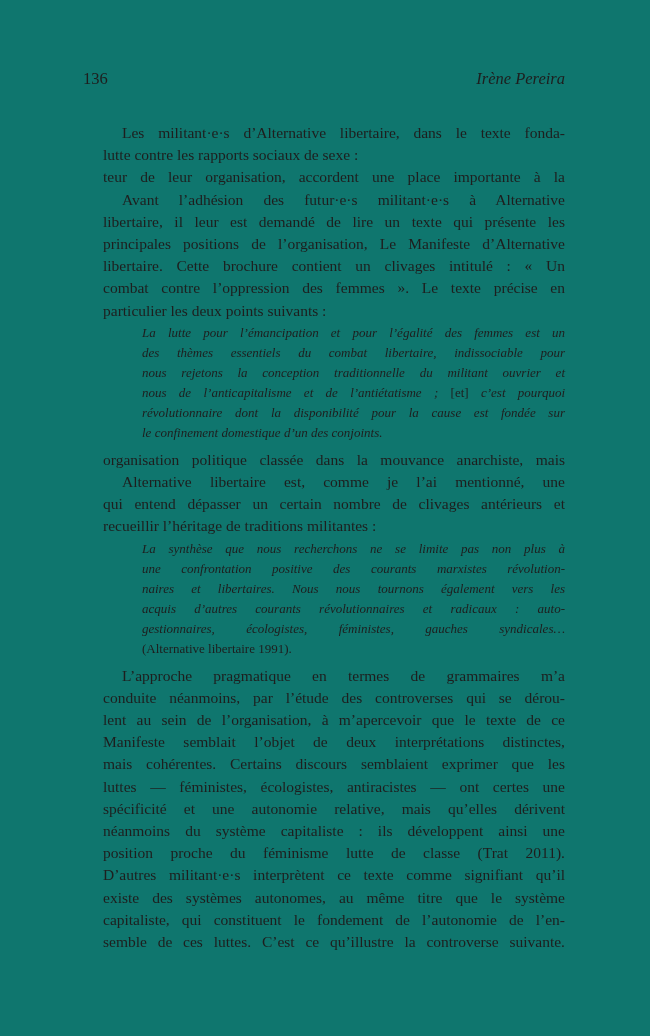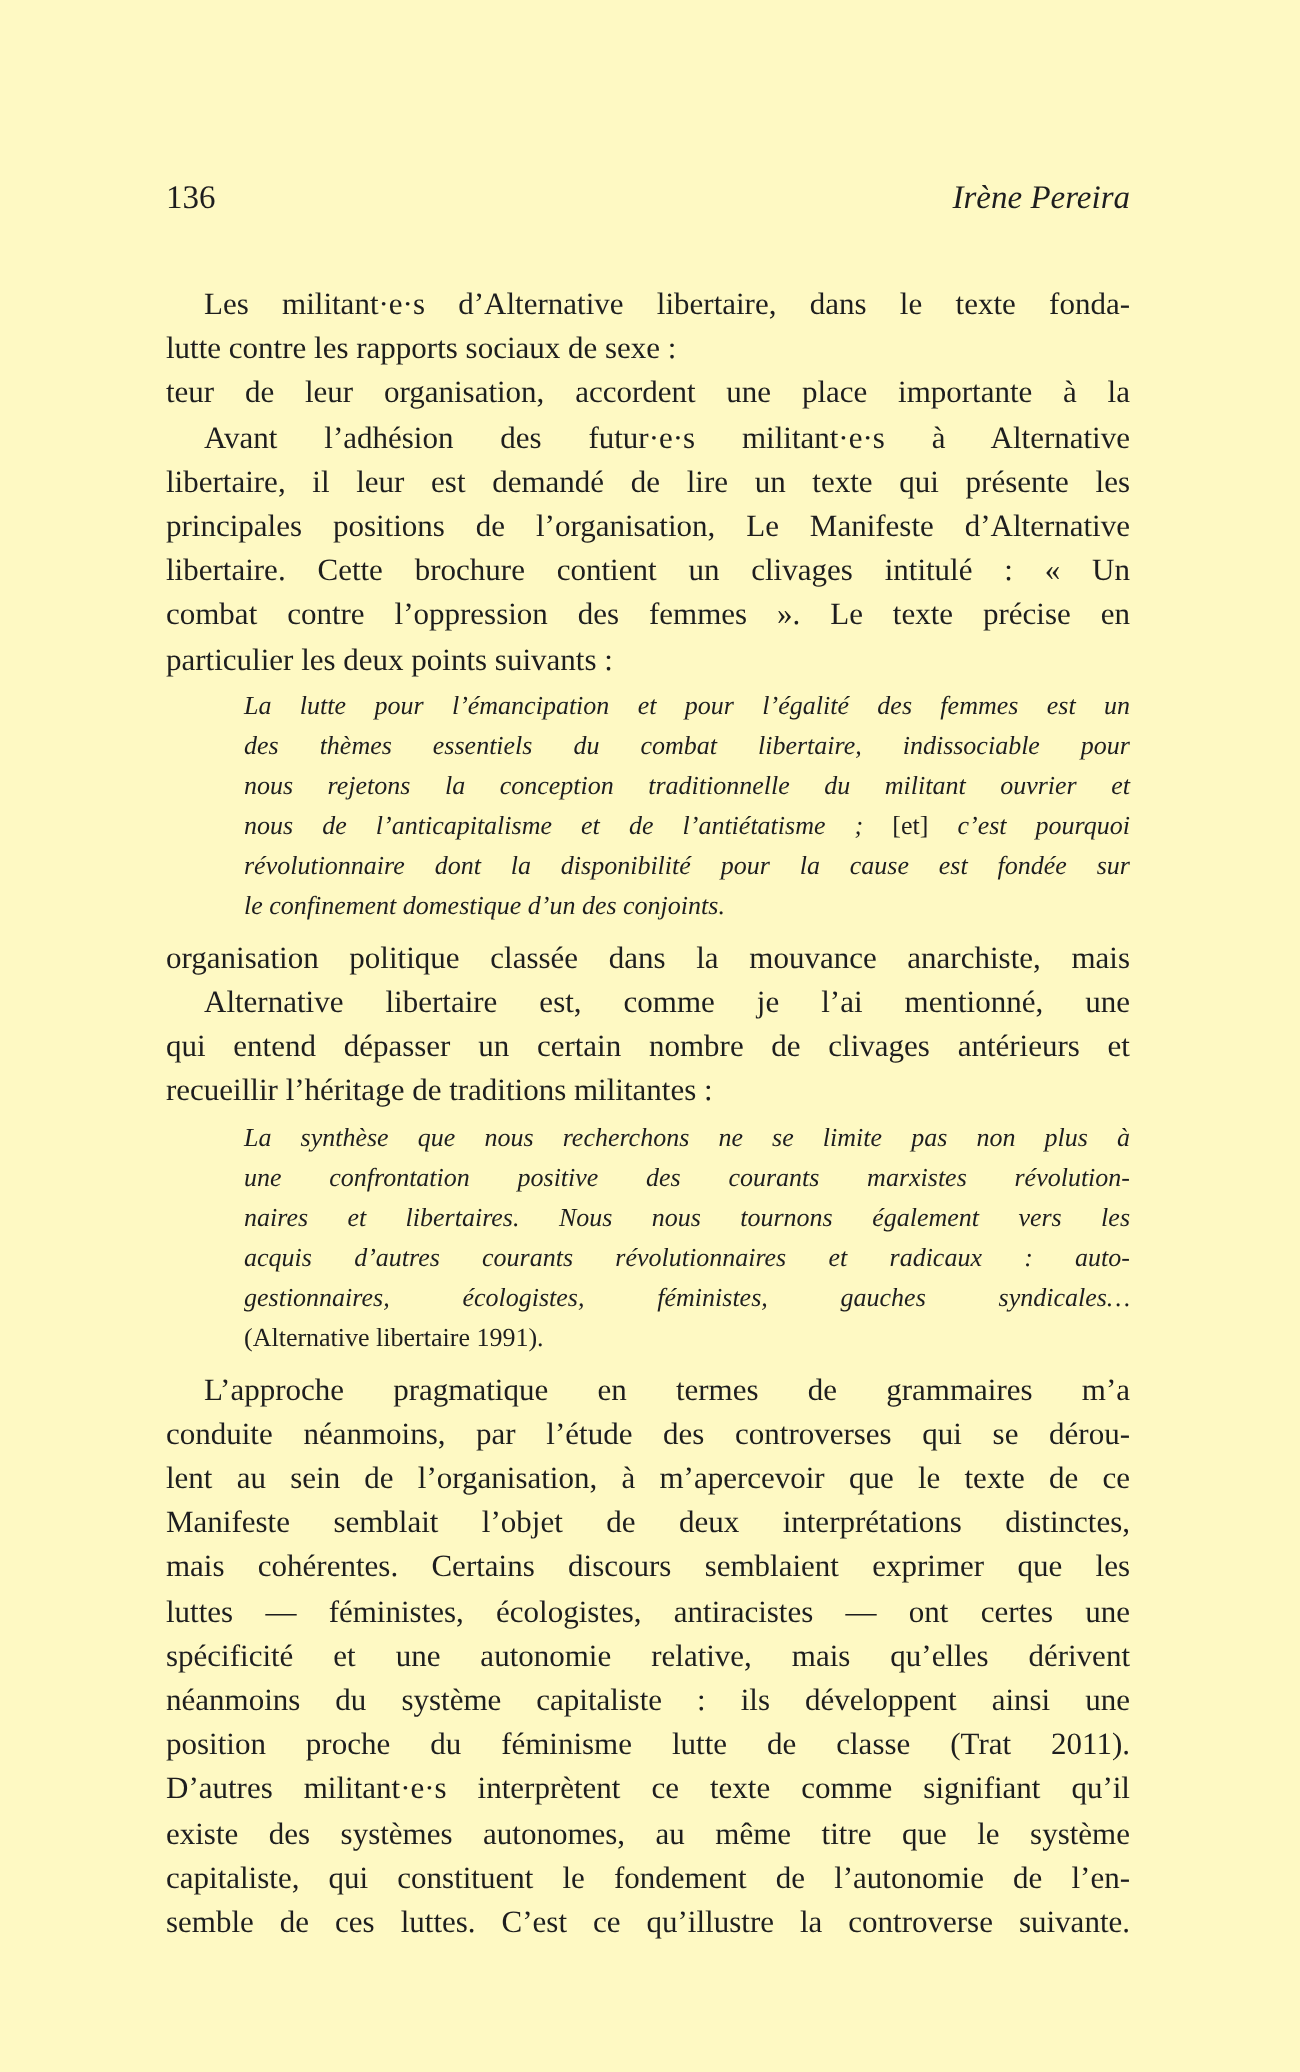--- a/index.html
+++ b/index.html
@@ -5,24 +5,24 @@
   html, body {
     margin: 0;
     padding: 0;
     background: #fdfdfc;
   }
   .page {
     position: relative;
     width: 650px;
     height: 1036px;
     box-sizing: border-box;
-    background: #fef9c3;
+    background: #0f766e;
     color: #1e1e1e;
     font-family: "Liberation Serif", "DejaVu Serif", serif;
-    padding: 88px 85px 0 83px;
+    padding: 68px 85px 0 83px;
     overflow: hidden;
   }
   .header {
     display: flex;
     justify-content: space-between;
     align-items: baseline;
     font-size: 16.5px;
     line-height: 22px;
     margin-bottom: 32px;
   }
@@ -34,20 +34,21 @@
   }
   .quote {
     font-size: 13px;
     line-height: 20px;
     padding-left: 39px;
     margin: 1px 0 6px 0;
   }
   .line {
     text-align: justify;
     text-align-last: justify;
+    margin-left: 20px;
     -moz-text-align-last: justify;
   }
   .line.short {
     text-align-last: left;
     -moz-text-align-last: left;
   }
   .line.indent { text-indent: 19px; }
   .it { font-style: italic; }
   .ro { font-style: normal; }
 </style>

